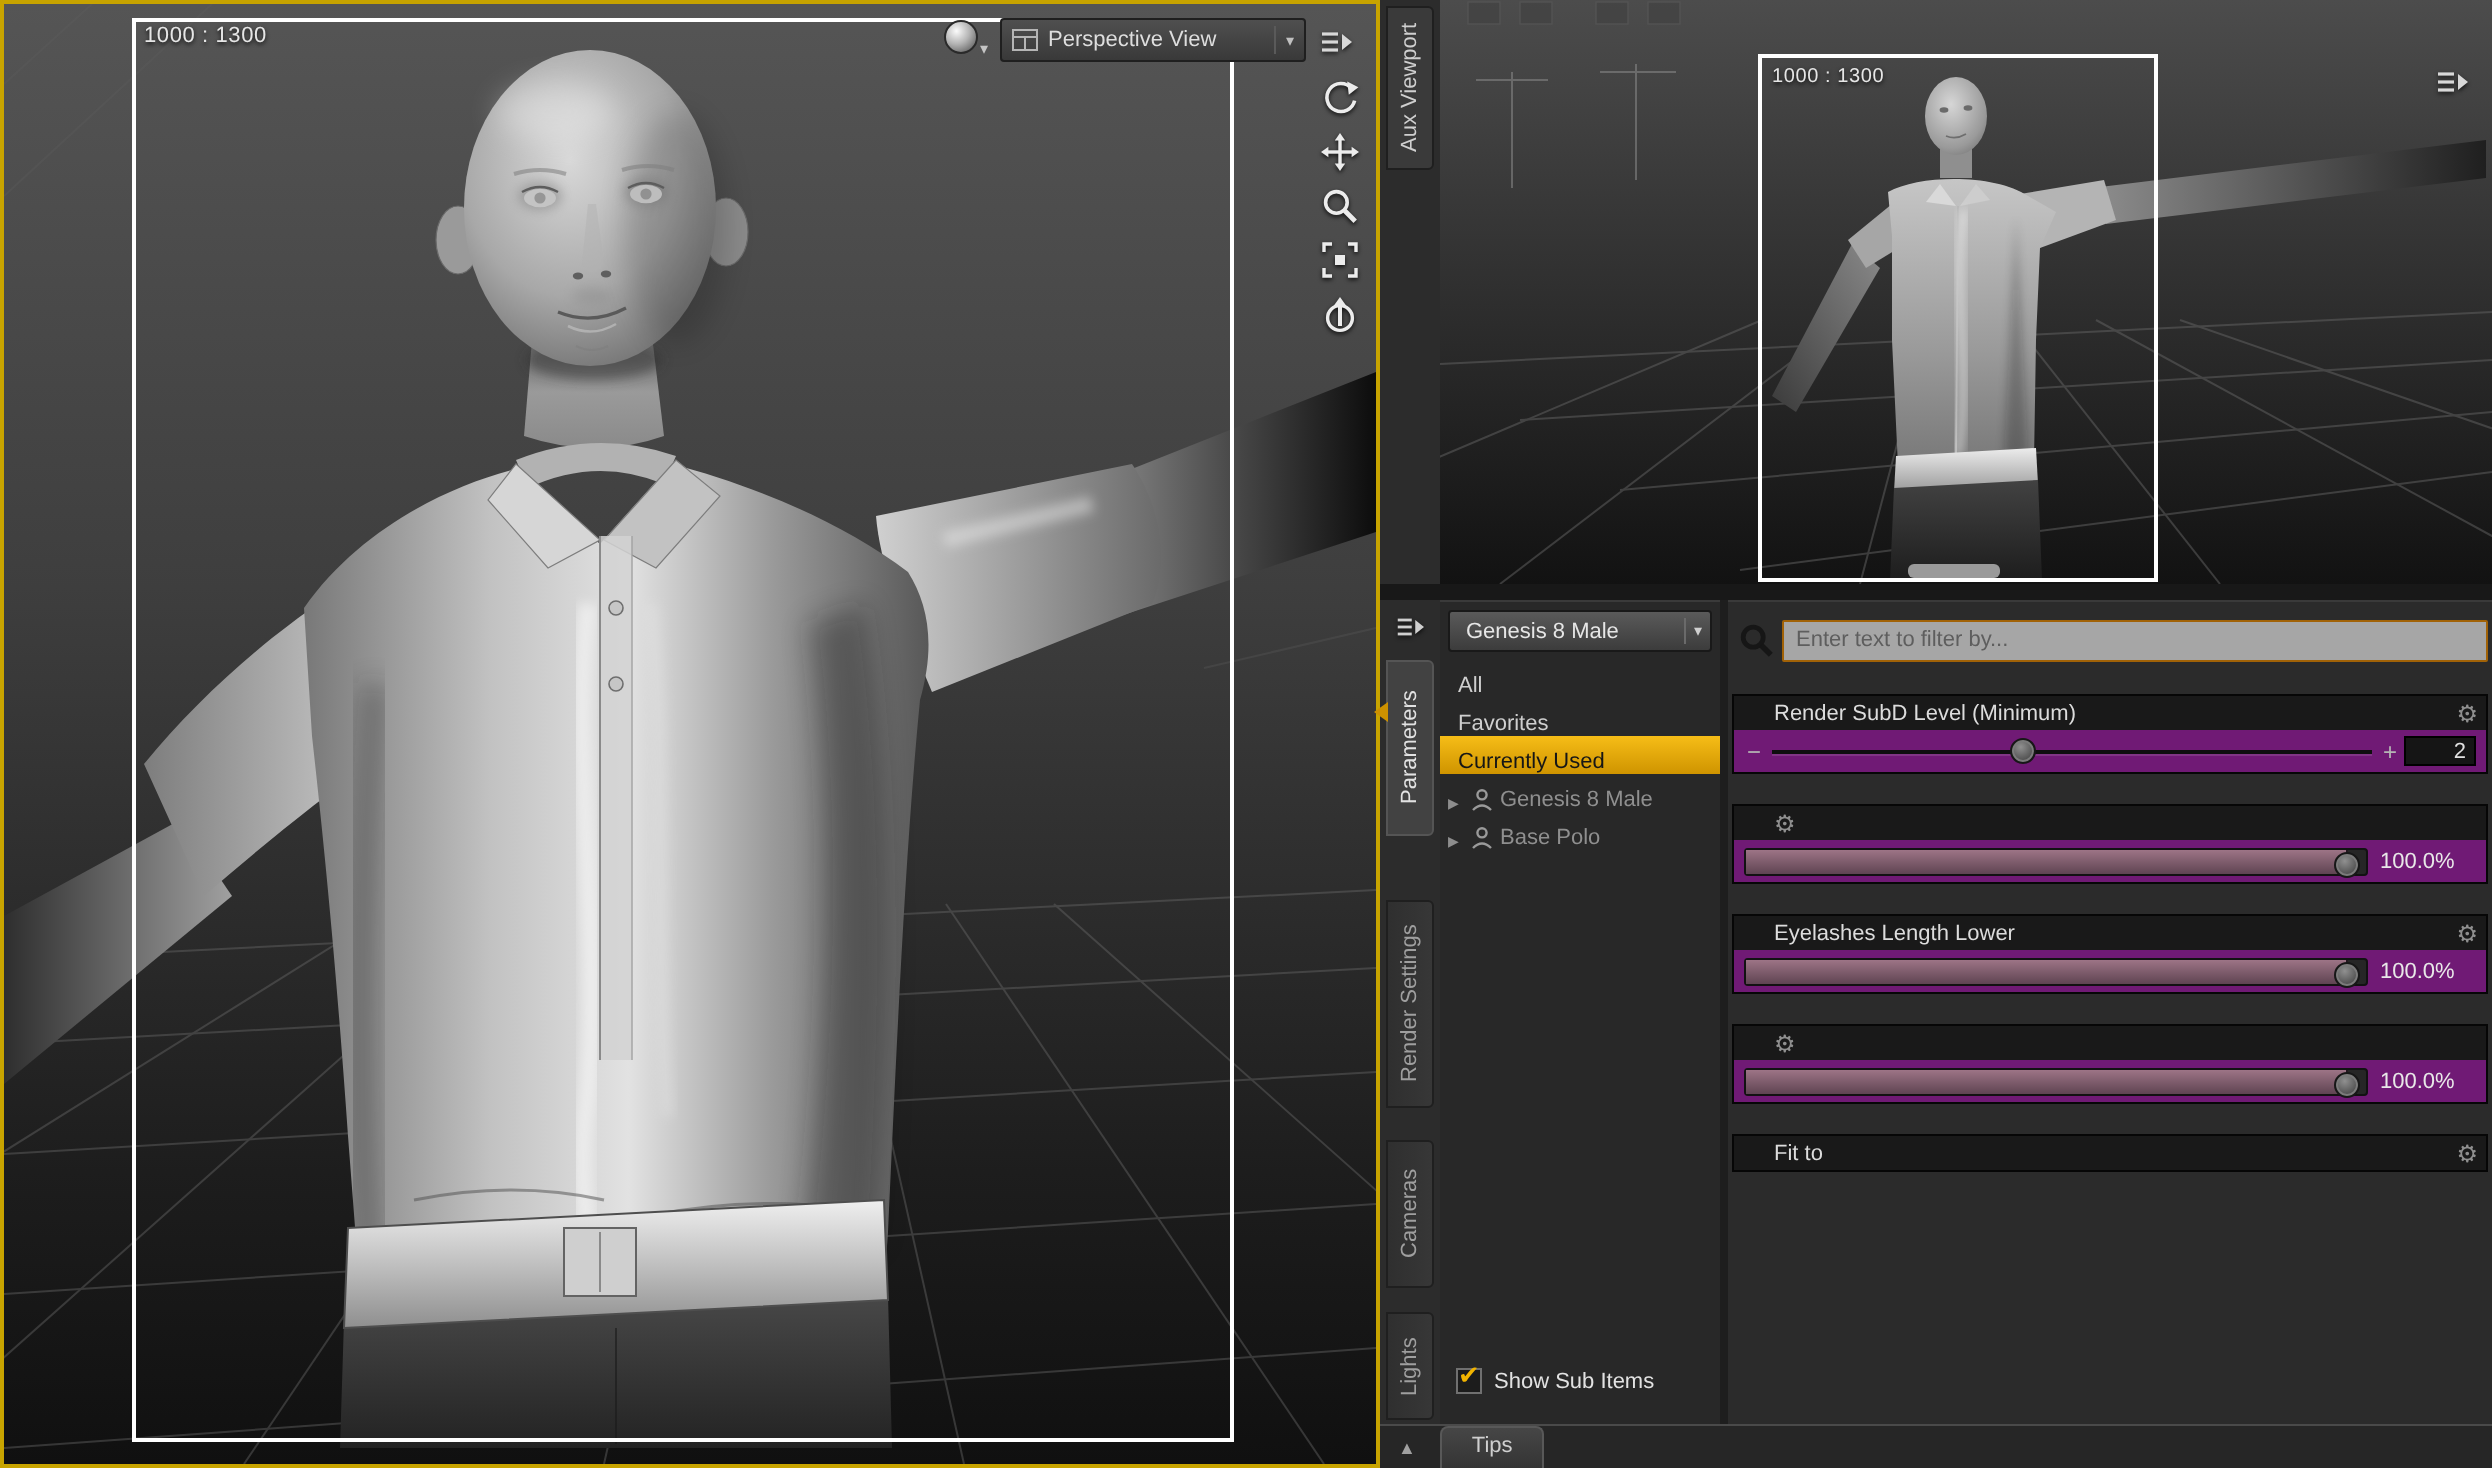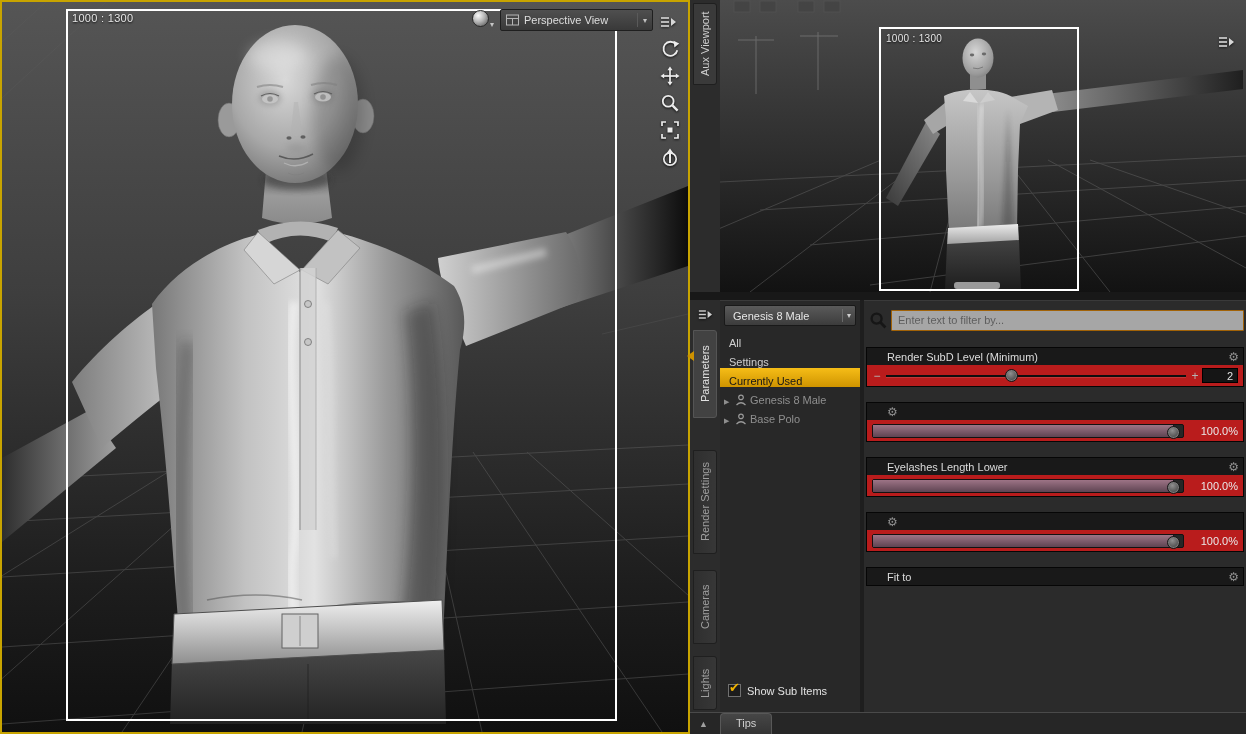--- a/index.html
+++ b/index.html
@@ -68,35 +68,35 @@
   #subitems{position:absolute;left:8px;bottom:15px;display:flex;align-items:center;gap:6px;color:#e2e2e2;font-size:11px;cursor:pointer}
   .cb{width:13px;height:13px;background:#1c1c1c;border:1px solid #707070;position:relative;display:inline-block}
   .chk{position:absolute;left:0;top:-4px;color:#f2b400;font-size:13px;font-weight:bold;line-height:1}
 
   
   #params-panel{position:absolute;left:174px;top:300px;width:382px;height:412px;background:#2b2b2b;border-top:1px solid #3a3a3a}
   #searchrow{display:flex;align-items:center;height:24px;margin:7px 2px 5px 2px;gap:3px}
   #searchrow svg{margin-left:2px}
   .filter{flex:1;height:21px;background:#a6a6a6;border:1px solid #a16207;border-radius:1px;font-size:11px;color:#3c3c3c;padding:0 6px;outline:none;font-family:inherit}
   .filter::placeholder{color:#5e5e5e;opacity:1}
-  .pgroup{border:1px solid #060606;margin:15px 2px 5px 2px;background:#b91c1c}
+  .pgroup{border:1px solid #060606;margin:15px 2px 5px 2px;background:#701a75}
   .phead{height:17px;background:#191919;display:flex;align-items:center;padding:0 4px 0 20px}
   .plabel{flex:1;color:#dcdcdc;font-size:11px;white-space:nowrap}
   .gear{color:#8f8f8f;font-size:12px;line-height:1;cursor:pointer}
   .prow{height:21px;display:flex;align-items:center;padding:0 5px}
   .pm{color:#b5b5b5;font-size:12px;width:10px;text-align:center;cursor:pointer;line-height:1}
   .ptrack{flex:1;position:relative;cursor:pointer}
   .ptrack.thin{height:16px;margin:0 4px}
   .ptrack.thin::before{content:"";position:absolute;left:0;right:0;top:7px;height:2px;background:#0e0e0e;box-shadow:0 1px 0 rgba(255,255,255,.12)}
   .ptrack.full{height:14px;background:#262626;border:1px solid #121212;border-radius:2px;margin-right:6px;overflow:visible}
   .pfill{position:absolute;left:0;top:0;bottom:0;background:linear-gradient(#9d7486,#5f4452);border-right:1px solid #241820}
   .pthumb{position:absolute;top:1px;width:13px;height:13px;margin-left:-7px;border-radius:50%;cursor:pointer;
     background:radial-gradient(circle at 40% 32%,#909090,#4d4d4d 72%);border:1px solid #171717;box-shadow:inset 0 0 0 1px #7b7b7b}
   .ptrack.thin .pthumb{top:1.5px}
-  .pval{width:48px;text-align:right;color:#e8e8e8;font-size:11px}
+  .pval{width:48px;color:#e8e8e8;font-size:11px}
   .pvalbox{width:36px;height:15px;background:#151515;border:1px solid #000;color:#e0e0e0;font-size:11px;text-align:right;
     padding:0 4px;line-height:14px;margin-left:2px;cursor:text}
   .prow.fit{padding-left:20px}
   .fitbtn{flex:1;height:17px;background:linear-gradient(#8f8f8f,#5e5e5e);border:1px solid #222;border-radius:1px;
     color:#1c1c1c;font-size:11px;font-family:inherit;cursor:pointer}
 
   
   #bottombar{position:absolute;left:0;top:712px;width:556px;height:22px;background:#262626;border-top:1px solid #4a4a4a;
     display:flex;align-items:center}
   #bb-up{color:#a0a0a0;font-size:9px;margin:0 12px 0 9px;cursor:pointer}
@@ -462,21 +462,21 @@
       <div id="scenesel">
         <span class="dlabel">Genesis 8 Male</span>
         <span class="vsep"></span>
         <span class="vcaret">▾</span>
       </div>
       <div class="slist">
         <div class="srow">
           <span>All</span>
         </div>
         <div class="srow">
-          <span>Settings</span>
+          <span>Favorites</span>
         </div>
         <div class="srow sel">
           <span>Currently Used</span>
         </div>
         <div class="srow dim">
           <span class="xarr">▶</span>
           <svg class="person-ico" width="12" height="12" viewBox="0 0 12 12">
             <circle cx="6" cy="3.4" r="2.3" fill="none" stroke="#9a9a9a" stroke-width="1.2"></circle>
             <path d="M 1.5,11 Q 6,6.5 10.5,11" fill="none" stroke="#9a9a9a" stroke-width="1.2"></path>
           </svg>

